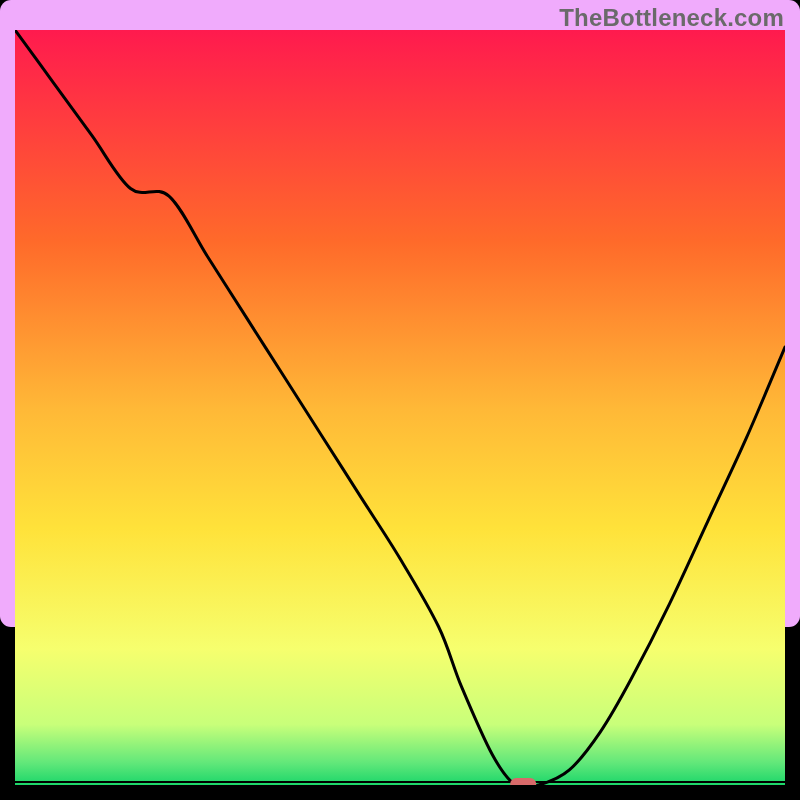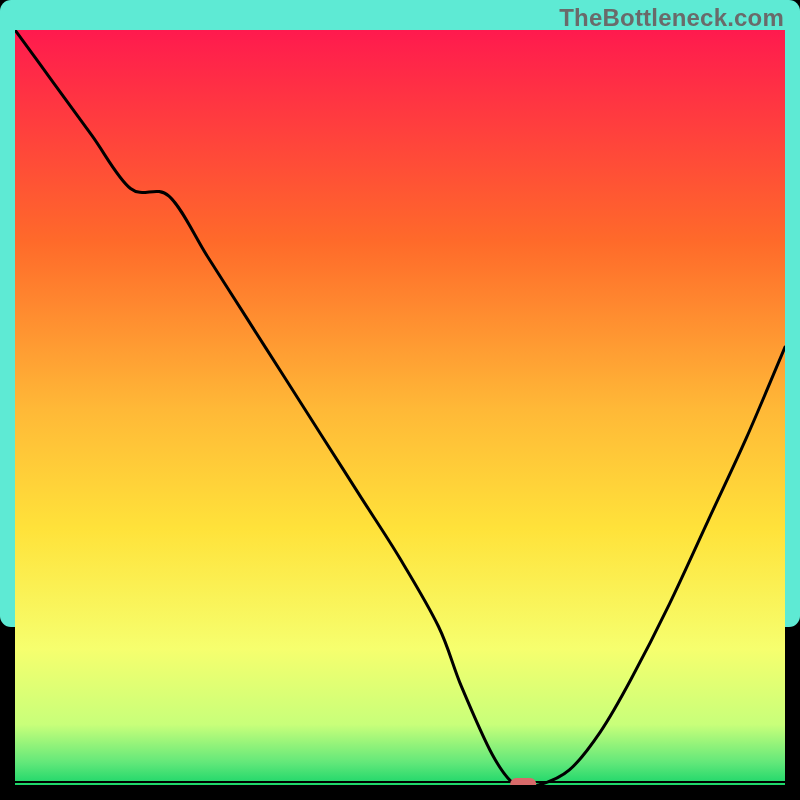--- a/index.html
+++ b/index.html
@@ -1,21 +1,21 @@
 <!DOCTYPE html>
 <html><head>
 <meta charset="utf-8">
 <style>
   * { margin: 0; padding: 0; box-sizing: border-box; }
   html, body { width: 800px; height: 800px; background: #000; overflow: hidden; }
   .frame {
     position: relative;
     width: 800px;
     height: 627px;
-    background: #5eead4;
+    background: #f0abfc;
     border-radius: 11px;
   }
   .watermark {
     position: absolute;
     top: 4px;
     right: 16px;
     font-family: Arial, Helvetica, sans-serif;
     font-size: 24px;
     font-weight: 600;
     color: #6a6a6a;

